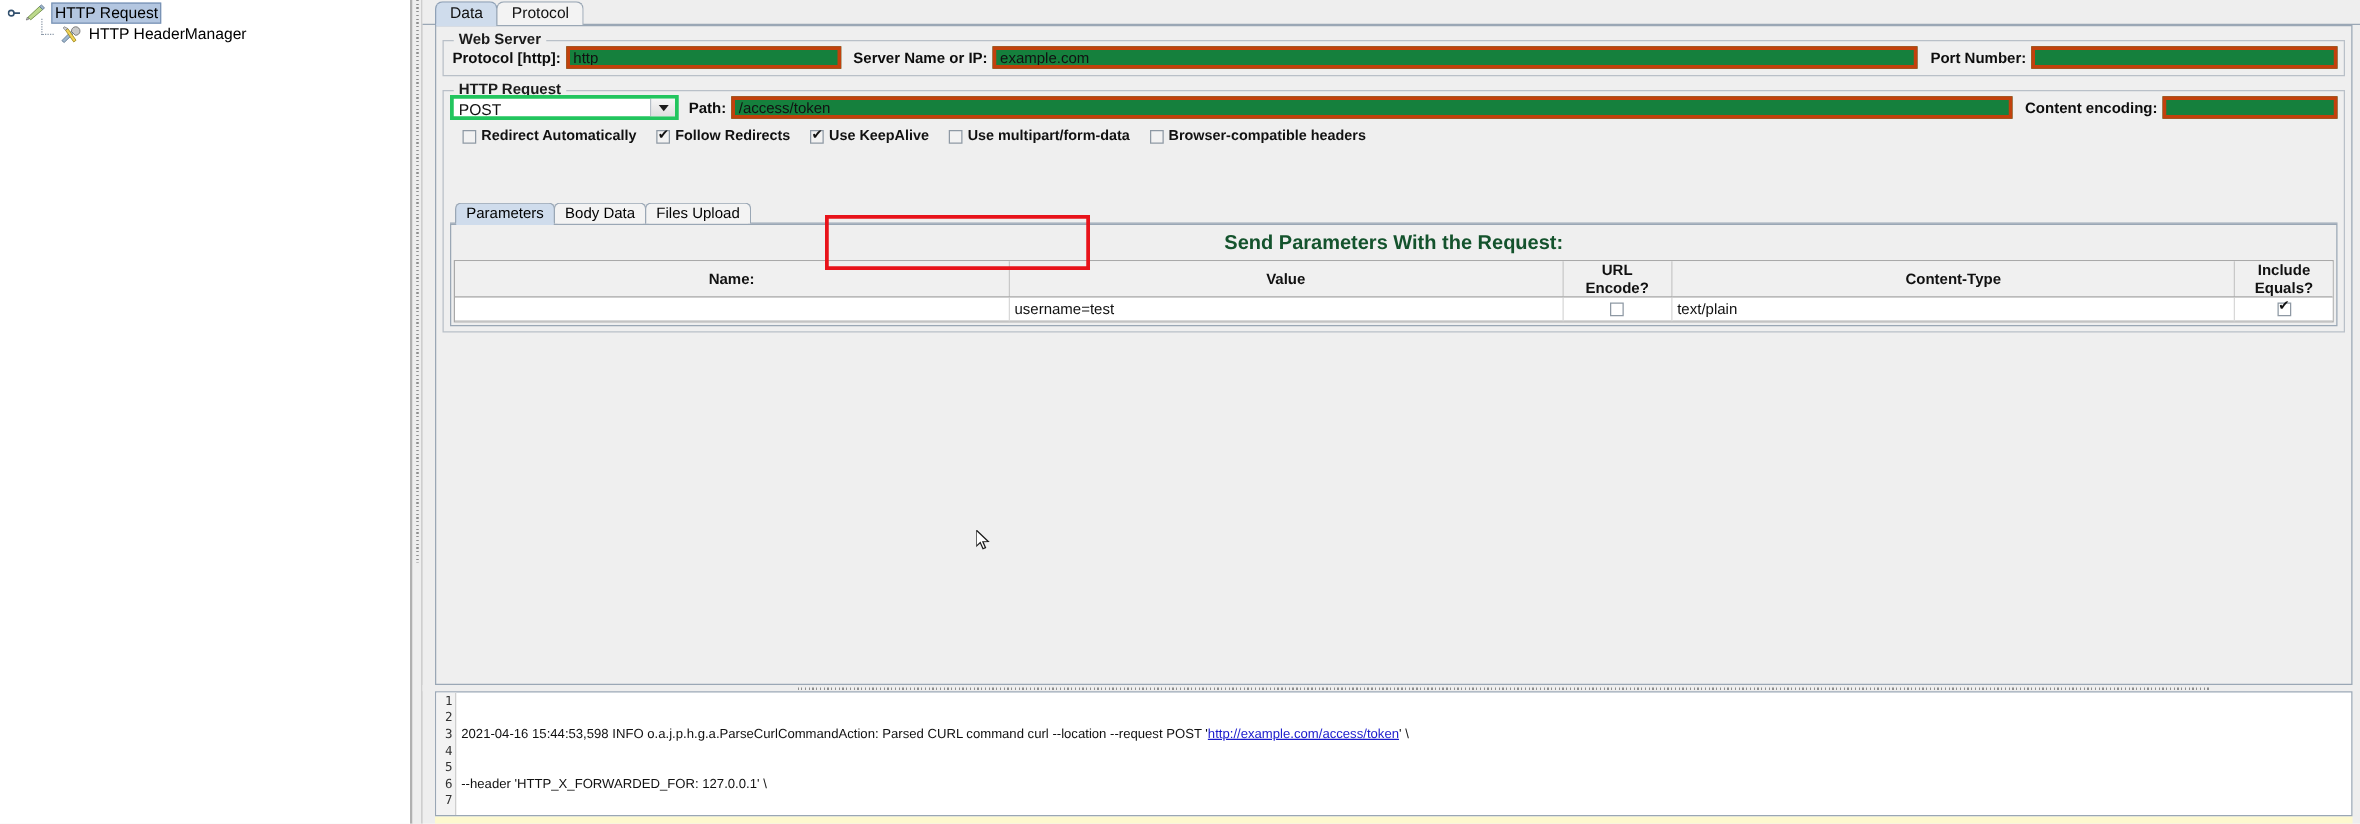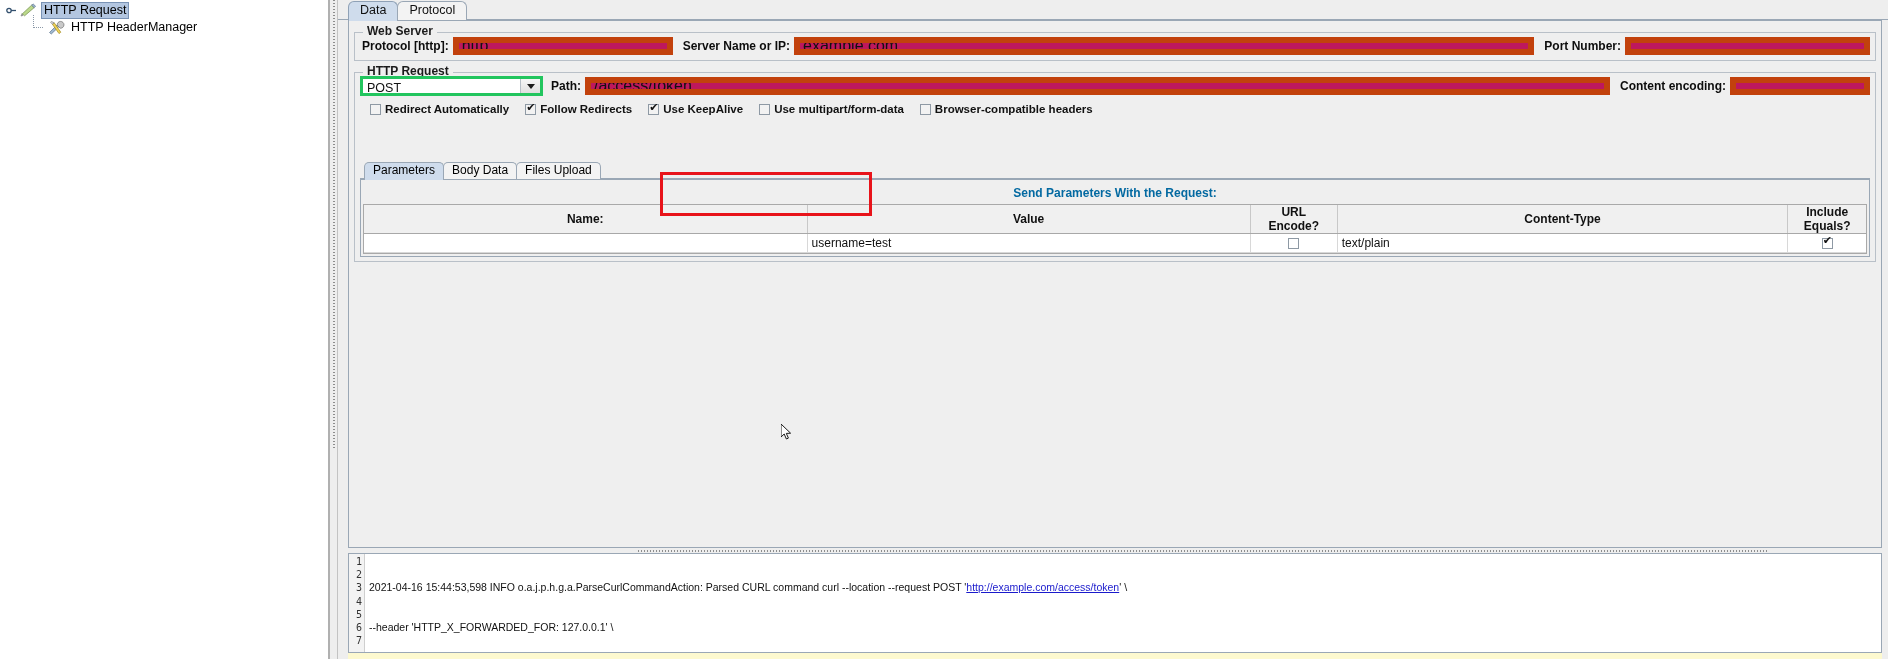--- a/index.html
+++ b/index.html
@@ -96,22 +96,22 @@
   }
   .group > .gb-title {
     position:absolute; left:9px; top:0px; background:#efefef;
     padding:0 4px; font-size:12px; font-weight:bold; color:#1b1b1b; line-height:13px;
   }
   .group-inner { position:relative; }
 
   .form-row { display:flex; align-items:center; gap:0; height:20px; }
   .lbl { font-size:12px; font-weight:bold; color:#0d0d0d; white-space:nowrap; padding:0 4px 0 2px; }
   .txt {
-    height:18px; border:6px solid #c2410c; background:#be185d;
-    font-family:"Liberation Sans", sans-serif; font-size:16px; color:#111;
+    height:18px; border:3px solid #c2410c; background:#15803d;
+    font-family:"Liberation Sans", sans-serif; font-size:12px; color:#111;
     padding:0 3px; line-height:16px; outline:none; min-width:0;
   }
 
   
   .combo {
     display:flex; align-items:stretch; height:20px; width:183px;
     border:3px solid #22c55e; background:#fff;
   }
   .combo .cval { flex:1; font-size:12.5px; line-height:18px; padding:0 4px; color:#111; }
   .combo .carrow {
@@ -145,21 +145,21 @@
     font-size:12px; background:#f3f3f3; border:1px solid #9aa7b5; border-bottom:none;
     border-radius:5px 5px 0 0; margin-right:-1px;
   }
   .itab.active { background:#cfdcec; }
   .itab.active:after { content:""; position:absolute; left:0; right:0; bottom:-1px; height:2px; background:#cfdcec; }
 
   .inner-content {
     flex:1; min-height:0; border:1px solid #9aa7b5; background:#efefef;
     display:flex; flex-direction:column; padding:2px;
   }
-  .send-params-title { text-align:center; font-size:12px; font-weight:bold; color:#0369a1; padding:4px 0 4px 0; }
+  .send-params-title { text-align:center; font-size:16px; font-weight:bold; color:#14532d; padding:4px 0 4px 0; }
 
   
   .tbl-wrap { background:#fff; border:1px solid #a9a9a9; flex:1; min-height:0; position:relative; display:flex; flex-direction:column;align-items:center; }
   table.params { width:100%; border-collapse:collapse; table-layout:fixed; }
   table.params th {
     background:#f0f0f0; border-right:1px solid #c8c8c8; border-bottom:1px solid #a8a8a8;
     font-size:12px; font-weight:bold; color:#111; height:17px; padding:0 4px; text-align:center;
   }
   table.params td {
     border-right:1px solid #d8d8d8; border-bottom:1px solid #d8d8d8;

